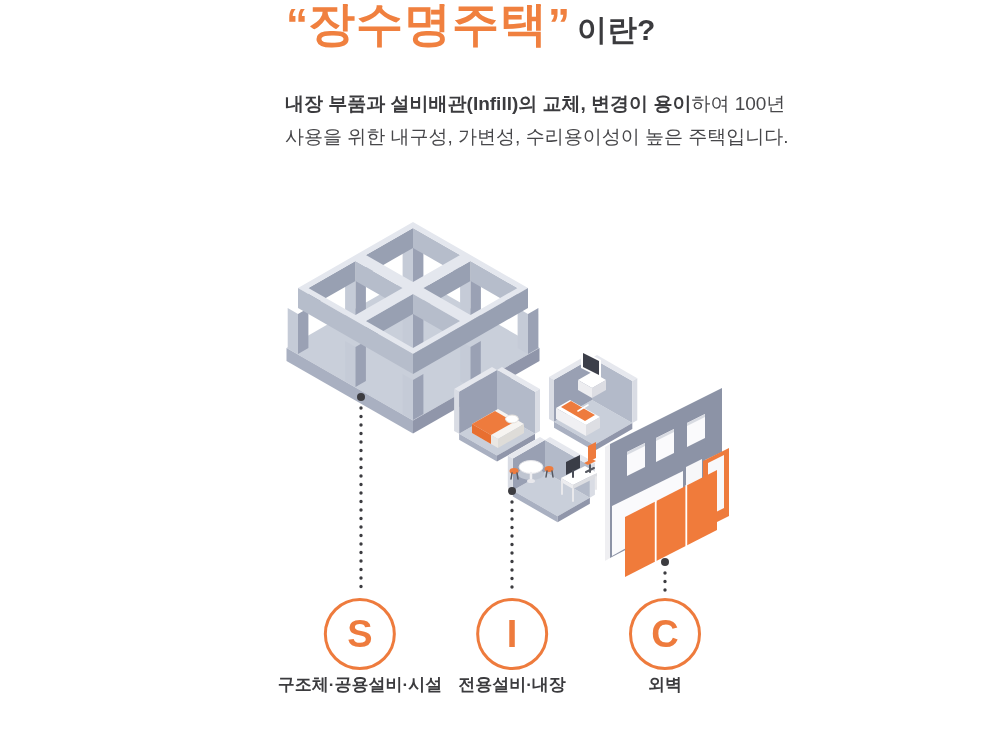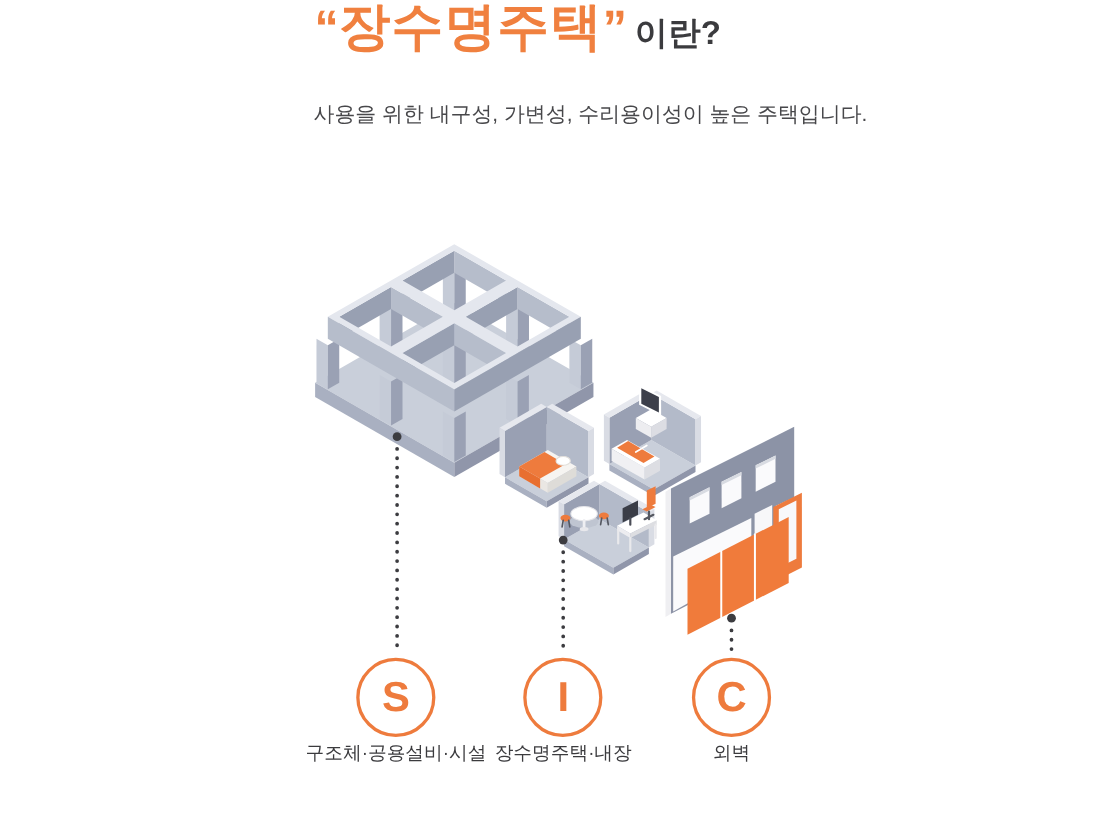--- a/index.html
+++ b/index.html
@@ -16,30 +16,31 @@
   .intro b{font-weight:700;color:var(--text-dark,#3B3B3E);}
   
   #iso{position:absolute;left:0;top:0;width:1001px;height:745px;}
   
   .leg{position:absolute;top:598px;transform:translateX(-50%);text-align:center;}
   .circ{width:66px;height:66px;border:3.5px solid var(--accent,#EE7B3D);border-radius:50%;
         margin:0 auto;display:flex;align-items:center;justify-content:center;background:#fff;}
   .letter{font-size:38px;font-weight:800;color:var(--accent,#EE7B3D);line-height:1;}
   .lname{margin-top:16px;font-size:24px;font-weight:800;letter-spacing:-0.3px;
          color:var(--accent,#EE7B3D);white-space:nowrap;}
-  .ldesc{margin-top:3px;font-size:17px;font-weight:400;color:var(--text-dark,#3B3B3E);white-space:nowrap;}
+  .ldesc{margin-top:3px;font-size:17px;font-weight:700;color:var(--text-dark,#3B3B3E);white-space:nowrap;}
 </style>
 </head>
 <body>
 
 <div class="page">
 
   <div class="title"><span class="q">“</span><span class="main">장수명주택</span><span class="q">”</span><span class="suffix">이란?</span></div>
 
   <div class="intro">
+    <div class="line"><b>내장 부품과 설비배관(Infill)의 교체, 변경이 용이</b><span>하여 100년</span></div>
     <div class="line"><span>사용을 위한 내구성, 가변성, 수리용이성이 높은 주택입니다.</span></div>
   </div>
 
   <svg id="iso" viewBox="0 0 1001 745" xmlns="http://www.w3.org/2000/svg">
       <g>
         <polygon points="413.0,275.4 539.5,348.0 413.0,420.6 286.5,348.0" fill="#C9CFDA"></polygon>
         <polygon points="286.5,348.0 413.0,420.6 413.0,433.6 286.5,361.0" fill="#A9B0C1"></polygon>
         <polygon points="413.0,420.6 539.5,348.0 539.5,361.0 413.0,433.6" fill="#9096AA"></polygon>
         <polygon points="402.6,242.0 413.0,247.9 413.0,287.9 402.6,282.0" fill="#C5CBD7"></polygon>
         <polygon points="413.0,247.9 423.4,242.0 423.4,282.0 413.0,287.9" fill="#9AA1B4"></polygon>
@@ -176,21 +177,21 @@
   <div class="leg" style="left:360px">
     <div class="circ">
         <span class="letter">S</span>
       </div>
     <div class="ldesc">구조체·공용설비·시설</div>
   </div>
   <div class="leg" style="left:512px">
     <div class="circ">
         <span class="letter">I</span>
       </div>
-    <div class="ldesc">장수명주택·내장</div>
+    <div class="ldesc">전용설비·내장</div>
   </div>
   <div class="leg" style="left:665px">
     <div class="circ">
         <span class="letter">C</span>
       </div>
     <div class="ldesc">외벽</div>
   </div>
 
 </div>
 

